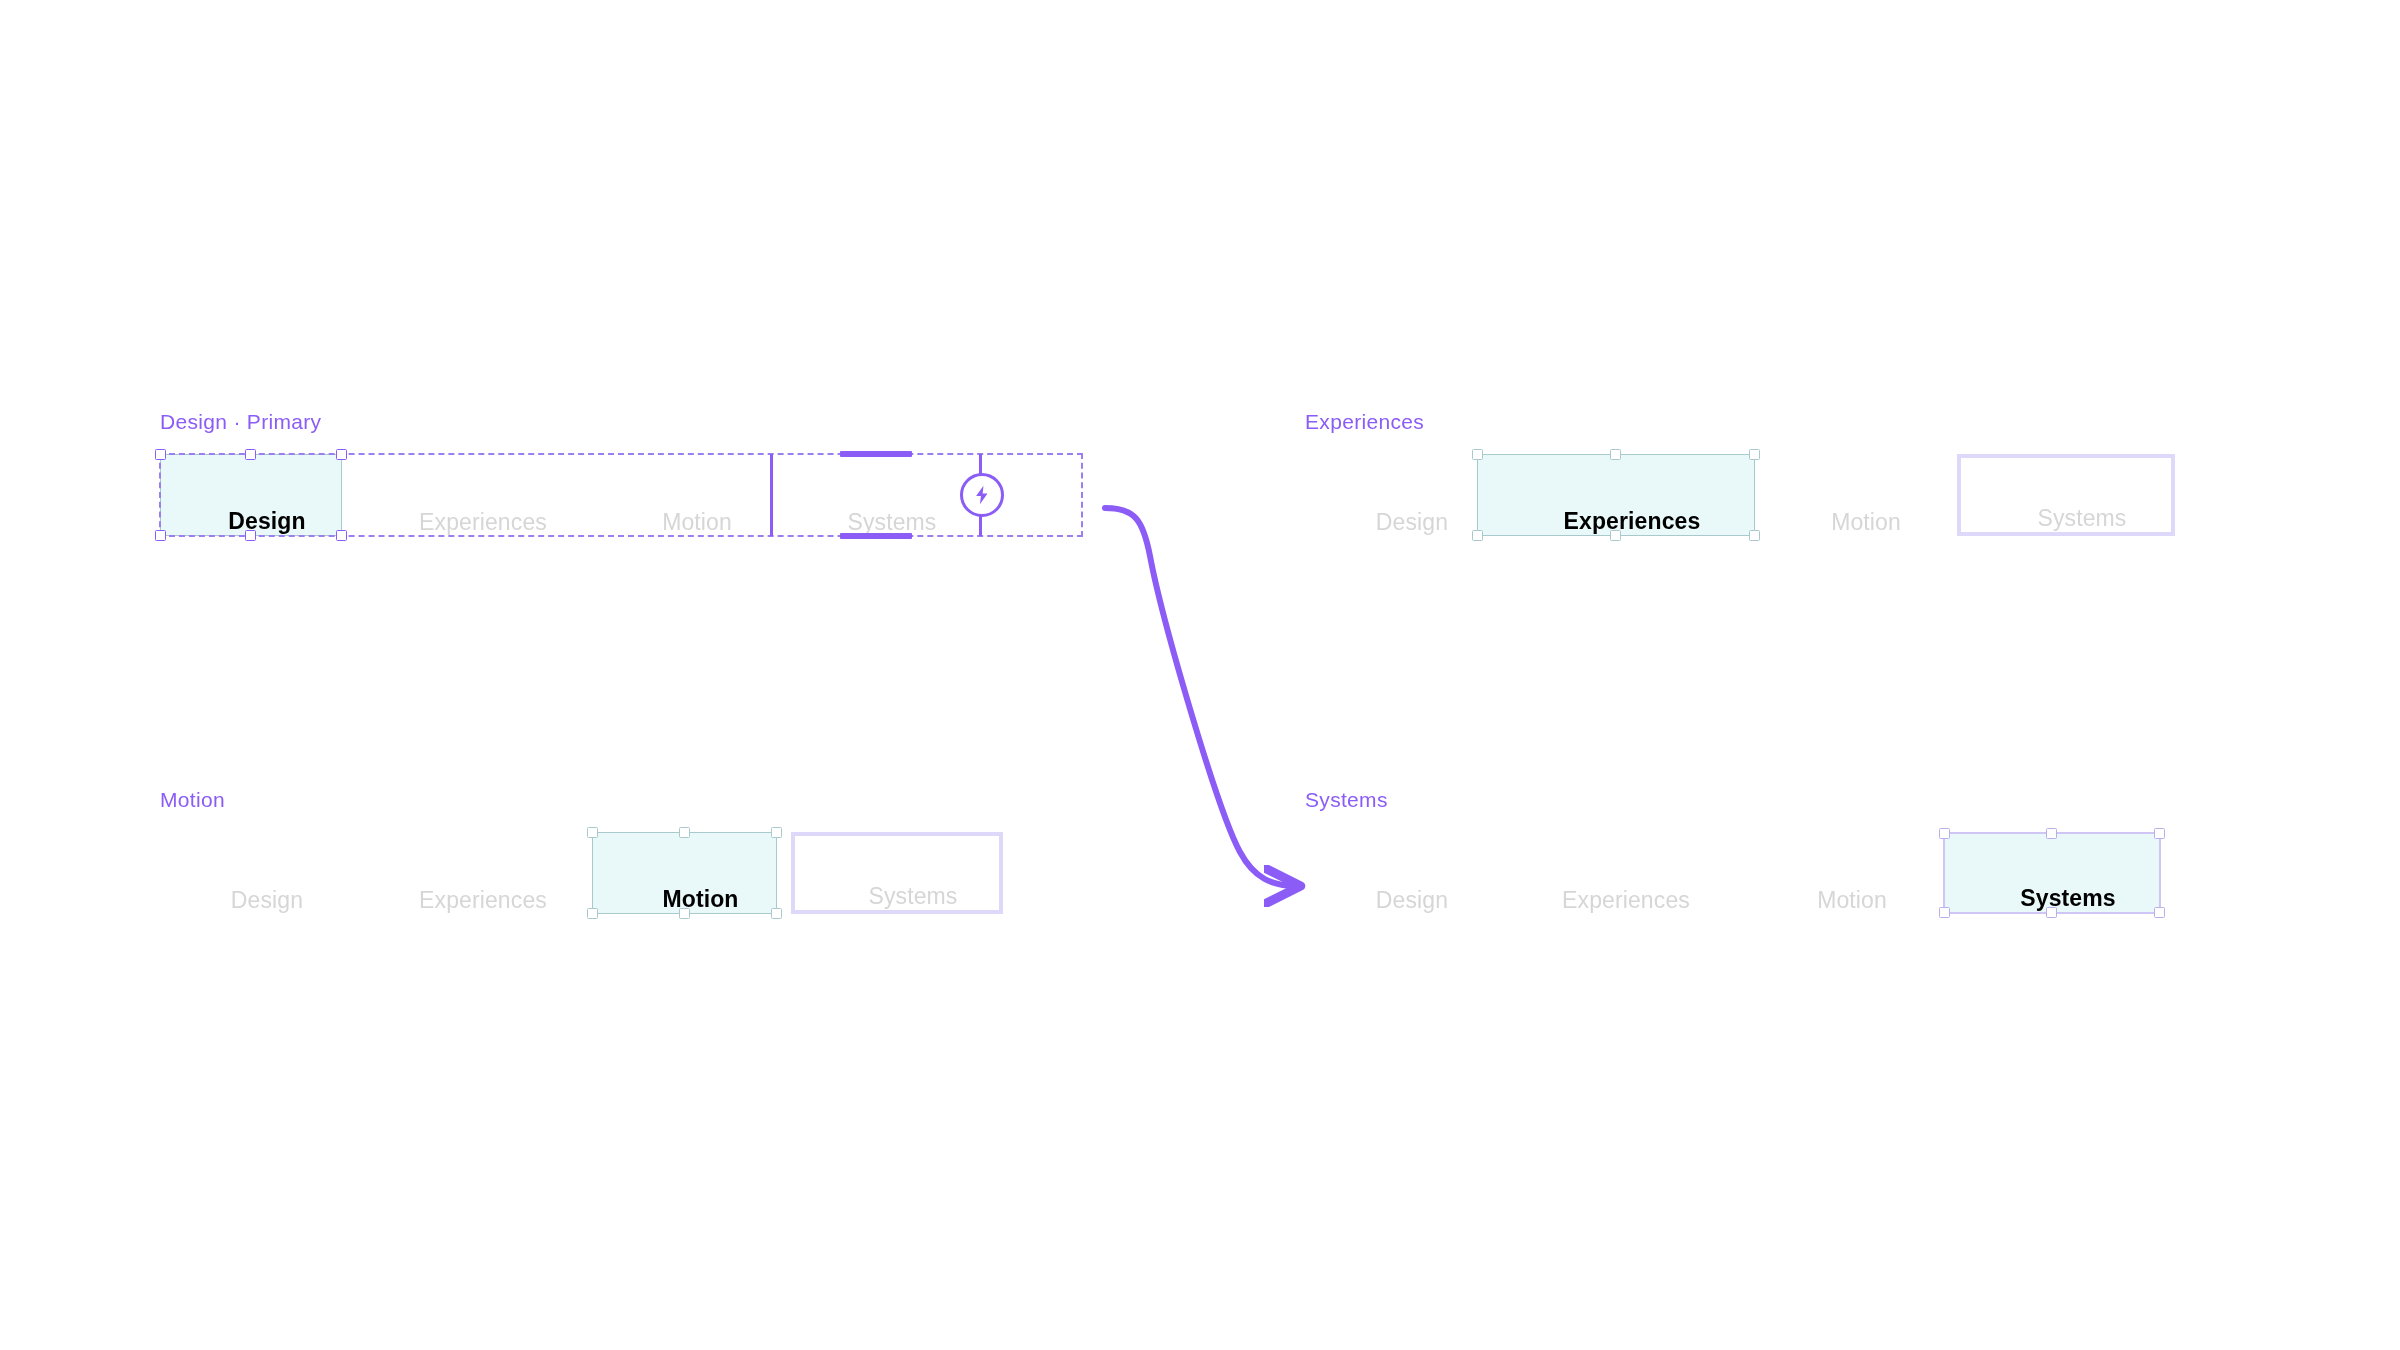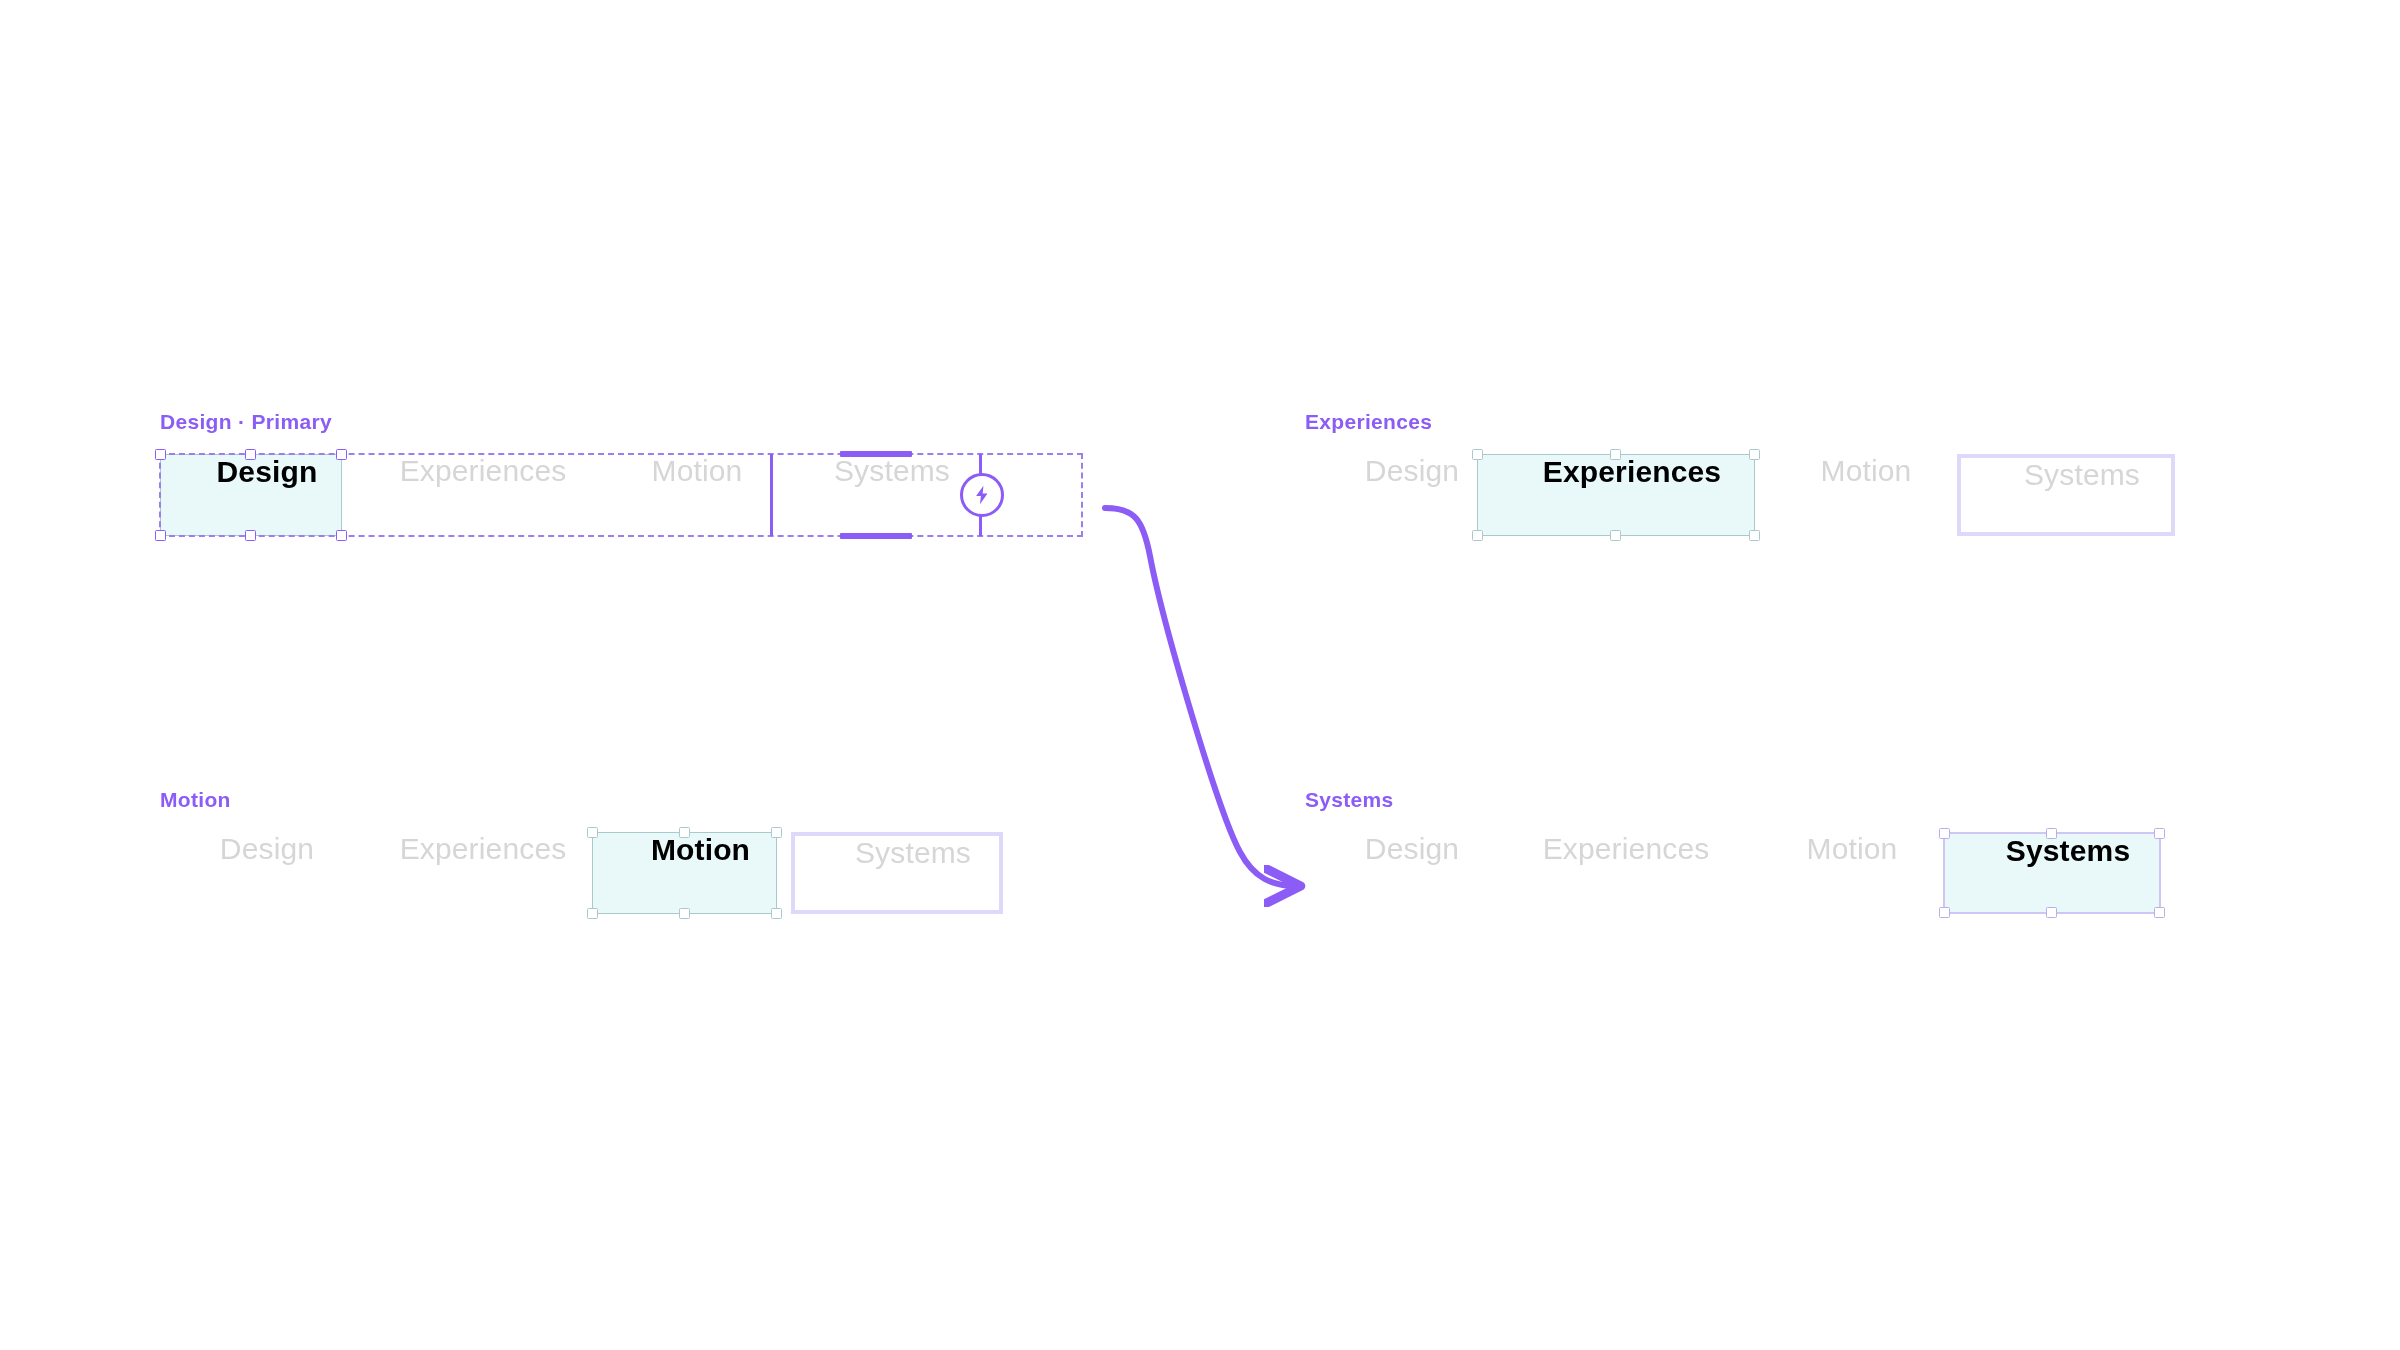--- a/index.html
+++ b/index.html
@@ -24,41 +24,41 @@
     pointer-events: none;
     z-index: 40;
   }
 
   
   .panel { position: absolute; }
   .panel-label {
     position: absolute;
     left: 0; top: 0;
     font-size: 21px;
-    font-weight: 700;
+    font-weight: 400;
     letter-spacing: .015em;
     color: #8b5cf6;
     white-space: nowrap;
   }
   .seg-row {
     position: absolute;
     left: 0; top: 44px;
     height: 82px;
     display: flex;
     align-items: stretch;
   }
 
   
   .seg {
     position: relative;
     display: flex;
-    align-items: flex-start;
+    align-items: flex-end;
     justify-content: center;
     height: 82px;
-    font-size: 30px;
+    font-size: 23px;
     letter-spacing: .005em;
     white-space: nowrap;
     color: #d6d6d6;
     font-weight: 400;
     background: transparent;
     padding-left: 32px;
   }
   .seg.is-selected {
     color: #000000;
     font-weight: 700;

